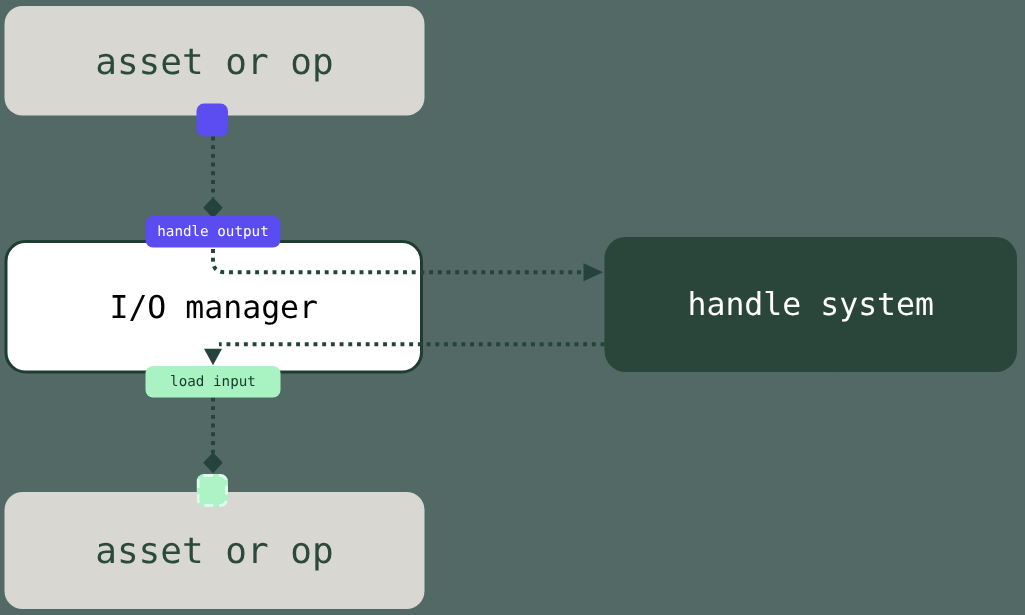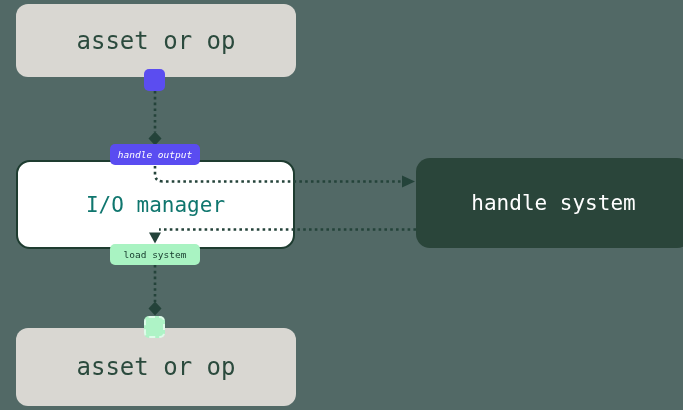--- a/index.html
+++ b/index.html
@@ -7,21 +7,20 @@
   body {
     font-family: "DejaVu Sans Mono", "Liberation Mono", monospace;
     background: #526966;
     overflow: hidden;
   }
   .canvas {
     position: relative;
     width: 559px;
     height: 410px;
     background: #526966;
-    margin-left: 13px;
   }
   .node {
     position: absolute;
     display: flex;
     align-items: center;
     justify-content: center;
   }
   .asset-node {
     left: 3px;
     width: 280px;
@@ -34,21 +33,21 @@
   .asset-top { top: 4px; }
   .asset-bottom { top: 328px; height: 78px; }
   .io-node {
     left: 3px;
     top: 160px;
     width: 279px;
     height: 89px;
     background: #ffffff;
     border: 2px solid #1e3c30;
     border-radius: 14px;
-    color: #0f766e;
+    color: #000000;
     font-size: 21px;
   }
   .storage-node {
     left: 403px;
     top: 158px;
     width: 275px;
     height: 90px;
     background: #2a453a;
     border-radius: 14px;
     color: #ffffff;
@@ -80,21 +79,20 @@
     display: flex;
     align-items: center;
     justify-content: center;
     font-size: 9.5px;
     z-index: 3;
   }
   .badge-handle-output {
     top: 144px;
     background: #5a4cf1;
     color: #ffffff;
-    font-style: italic;
   }
   .badge-load-input {
     top: 244px;
     background: #a9f3c2;
     color: #173c2e;
   }
   svg.connectors {
     position: absolute;
     left: 0;
     top: 0;
@@ -148,16 +146,16 @@
     <path class="shape" d="M136 232.5 L148 232.5 L142 243.5 Z"></path>
 
     <path class="dotted" d="M142 265 V302"></path>
     <path class="shape" d="M142 301.5 L148.5 308.5 L142 315.5 L135.5 308.5 Z"></path>
   </svg>
 
   <div class="badge badge-handle-output">
     <span>handle output</span>
   </div>
   <div class="badge badge-load-input">
-    <span>load system</span>
+    <span>load input</span>
   </div>
 
 </div>
 
 </body></html>

